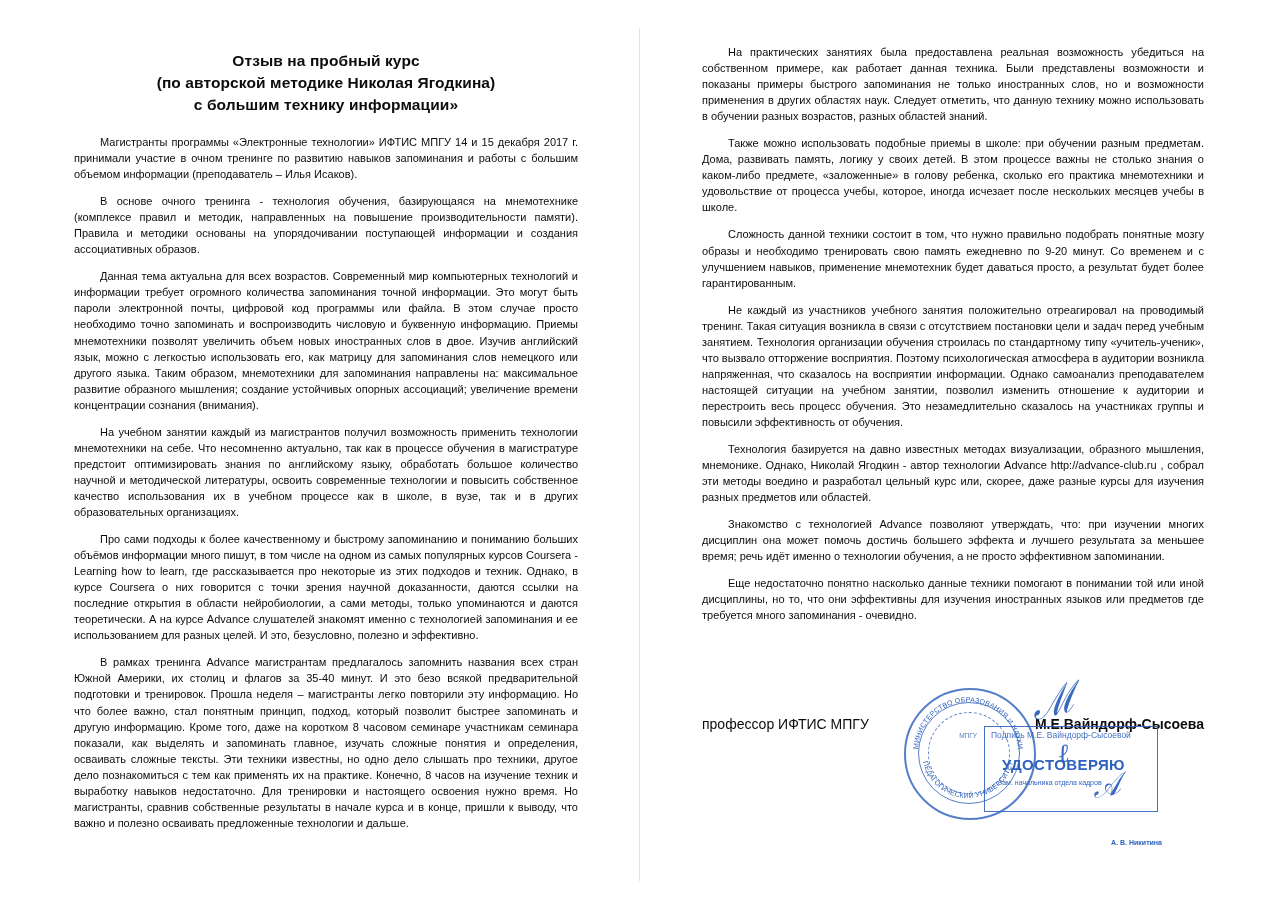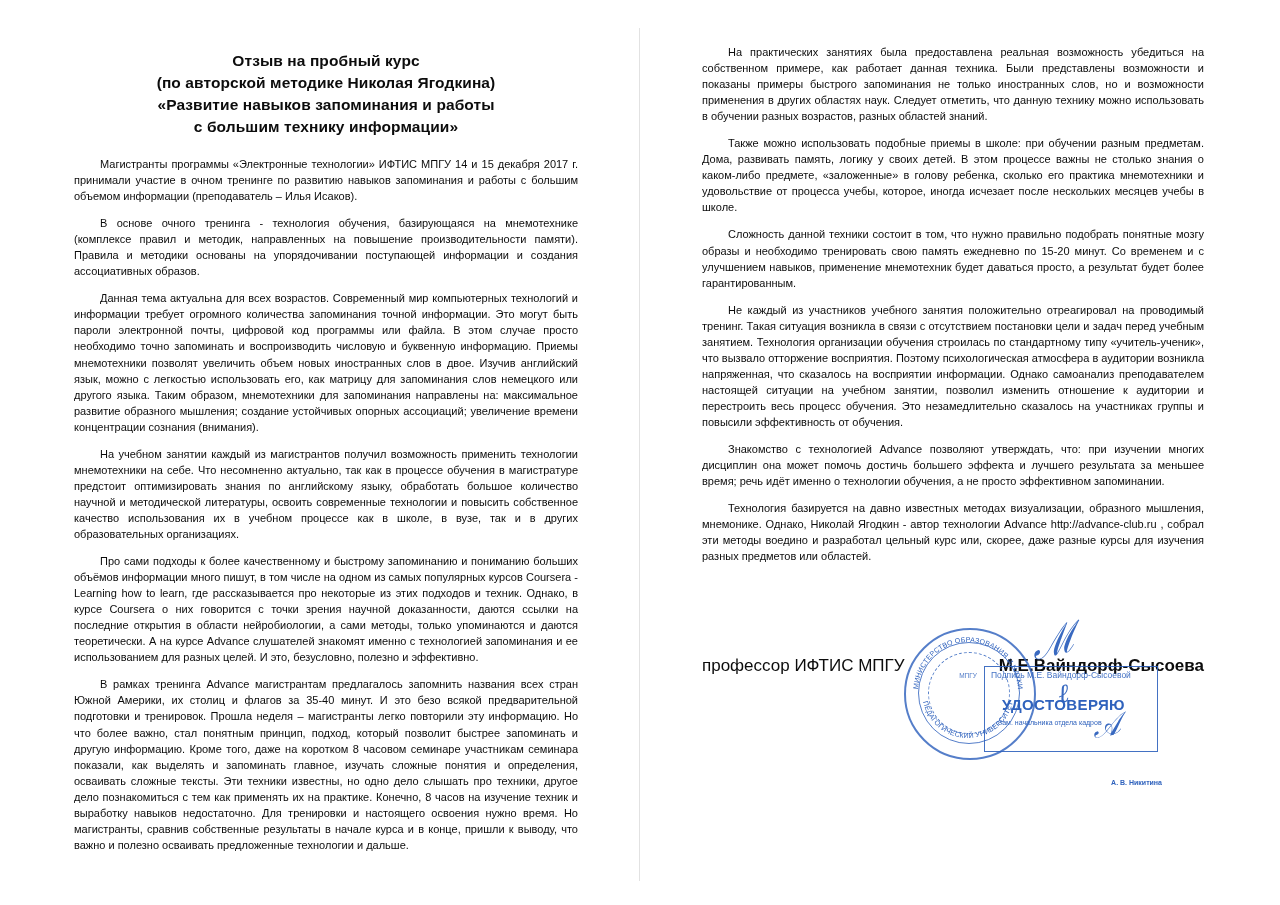--- a/index.html
+++ b/index.html
@@ -64,21 +64,21 @@
   }
   .sign-line1 {
     font-size: 11.8px;
     font-weight: bold;
     margin: 0 0 16px 0;
   }
   .sign-row {
     display: flex;
     justify-content: space-between;
     align-items: center;
-    font-size: 17px;
+    font-size: 14px;
   }
   .sign-role { font-weight: normal; }
   .sign-name { font-weight: bold; margin-left: 45px; }
 
   
   .stamp-wrap {
     position: absolute;
     left: 178px;
     top: -36px;
     width: 290px;
@@ -185,39 +185,39 @@
 <body>
 
 <div class="page">
 
   <div class="divider"></div>
 
   <div class="col col-left">
     <h1 class="doc-title">
       <span class="ln">Отзыв на пробный курс</span>
       <span class="ln">(по авторской методике Николая Ягодкина)</span>
-      <span class="ln">«Развитие навыков запоминания и работы</span>
       <span class="ln">с большим технику информации»</span>
     </h1>
 
     <p class="para">Магистранты программы «Электронные технологии» ИФТИС МПГУ 14 и 15 декабря 2017 г. принимали участие в очном тренинге по развитию навыков запоминания и работы с большим объемом информации (преподаватель – Илья Исаков).</p>
     <p class="para">В основе очного тренинга - технология обучения, базирующаяся на мнемотехнике (комплексе правил и методик, направленных на повышение производительности памяти). Правила и методики основаны на упорядочивании поступающей информации и создания ассоциативных образов.</p>
     <p class="para">Данная тема актуальна для всех возрастов. Современный мир компьютерных технологий и информации требует огромного количества запоминания точной информации. Это могут быть пароли электронной почты, цифровой код программы или файла. В этом случае просто необходимо точно запоминать и воспроизводить числовую и буквенную информацию. Приемы мнемотехники позволят увеличить объем новых иностранных слов в двое. Изучив английский язык, можно с легкостью использовать его, как матрицу для запоминания слов немецкого или другого языка. Таким образом, мнемотехники для запоминания направлены на: максимальное развитие образного мышления; создание устойчивых опорных ассоциаций; увеличение времени концентрации сознания (внимания).</p>
     <p class="para">На учебном занятии каждый из магистрантов получил возможность применить технологии мнемотехники на себе. Что несомненно актуально, так как в процессе обучения в магистратуре предстоит оптимизировать знания по английскому языку, обработать большое количество научной и методической литературы, освоить современные технологии и повысить собственное качество использования их в учебном процессе как в школе, в вузе, так и в других образовательных организациях.</p>
     <p class="para">Про сами подходы к более качественному и быстрому запоминанию и пониманию больших объёмов информации много пишут, в том числе на одном из самых популярных курсов Coursera - Learning how to learn, где рассказывается про некоторые из этих подходов и техник. Однако, в курсе Coursera о них говорится с точки зрения научной доказанности, даются ссылки на последние открытия в области нейробиологии, а сами методы, только упоминаются и даются теоретически. А на курсе Advance слушателей знакомят именно с технологией запоминания и ее использованием для разных целей. И это, безусловно, полезно и эффективно.</p>
     <p class="para">В рамках тренинга Advance магистрантам предлагалось запомнить названия всех стран Южной Америки, их столиц и флагов за 35-40 минут. И это безо всякой предварительной подготовки и тренировок. Прошла неделя – магистранты легко повторили эту информацию. Но что более важно, стал понятным принцип, подход, который позволит быстрее запоминать и другую информацию. Кроме того, даже на коротком 8 часовом семинаре участникам семинара показали, как выделять и запоминать главное, изучать сложные понятия и определения, осваивать сложные тексты. Эти техники известны, но одно дело слышать про техники, другое дело познакомиться с тем как применять их на практике. Конечно, 8 часов на изучение техник и выработку навыков недостаточно. Для тренировки и настоящего освоения нужно время. Но магистранты, сравнив собственные результаты в начале курса и в конце, пришли к выводу, что важно и полезно осваивать предложенные технологии и дальше.</p>
   </div>
 
   <div class="col col-right">
     <p class="para">На практических занятиях была предоставлена реальная возможность убедиться на собственном примере, как работает данная техника. Были представлены возможности и показаны примеры быстрого запоминания не только иностранных слов, но и возможности применения в других областях наук. Следует отметить, что данную технику можно использовать в обучении разных возрастов, разных областей знаний.</p>
     <p class="para">Также можно использовать подобные приемы в школе: при обучении разным предметам. Дома, развивать память, логику у своих детей. В этом процессе важны не столько знания о каком-либо предмете, «заложенные» в голову ребенка, сколько его практика мнемотехники и удовольствие от процесса учебы, которое, иногда исчезает после нескольких месяцев учебы в школе.</p>
-    <p class="para">Сложность данной техники состоит в том, что нужно правильно подобрать понятные мозгу образы и необходимо тренировать свою память ежедневно по 15-20 минут. Со временем и с улучшением навыков, применение мнемотехник будет даваться просто, а результат будет более гарантированным.</p>
+    <p class="para">Сложность данной техники состоит в том, что нужно правильно подобрать понятные мозгу образы и необходимо тренировать свою память ежедневно по 9-20 минут. Со временем и с улучшением навыков, применение мнемотехник будет даваться просто, а результат будет более гарантированным.</p>
     <p class="para">Не каждый из участников учебного занятия положительно отреагировал на проводимый тренинг. Такая ситуация возникла в связи с отсутствием постановки цели и задач перед учебным занятием. Технология организации обучения строилась по стандартному типу «учитель-ученик», что вызвало отторжение восприятия. Поэтому психологическая атмосфера в аудитории возникла напряженная, что сказалось на восприятии информации. Однако самоанализ преподавателем настоящей ситуации на учебном занятии, позволил изменить отношение к аудитории и перестроить весь процесс обучения. Это незамедлительно сказалось на участниках группы и повысили эффективность от обучения.</p>
+    <p class="para">Технология базируется на давно известных методах визуализации, образного мышления, мнемонике. Однако, Николай Ягодкин - автор технологии Advance http://advance-club.ru , собрал эти методы воедино и разработал цельный курс или, скорее, даже разные курсы для изучения разных предметов или областей.</p>
     <p class="para">Знакомство с технологией Advance позволяют утверждать, что: при изучении многих дисциплин она может помочь достичь большего эффекта и лучшего результата за меньшее время; речь идёт именно о технологии обучения, а не просто эффективном запоминании.</p>
-    <p class="para">Технология базируется на давно известных методах визуализации, образного мышления, мнемонике. Однако, Николай Ягодкин - автор технологии Advance http://advance-club.ru , собрал эти методы воедино и разработал цельный курс или, скорее, даже разные курсы для изучения разных предметов или областей.</p>
+    <p class="para">Еще недостаточно понятно насколько данные техники помогают в понимании той или иной дисциплины, но то, что они эффективны для изучения иностранных языков или предметов где требуется много запоминания - очевидно.</p>
 
     <div class="sign-block">
       <div class="sign-row">
         <span class="sign-role">профессор ИФТИС МПГУ</span>
         <span class="sign-name">М.Е.Вайндорф-Сысоева</span>
       </div>
 
       <div class="stamp-wrap">
         <div class="stamp-circle"></div>
         <div class="stamp-circle inner"></div>

